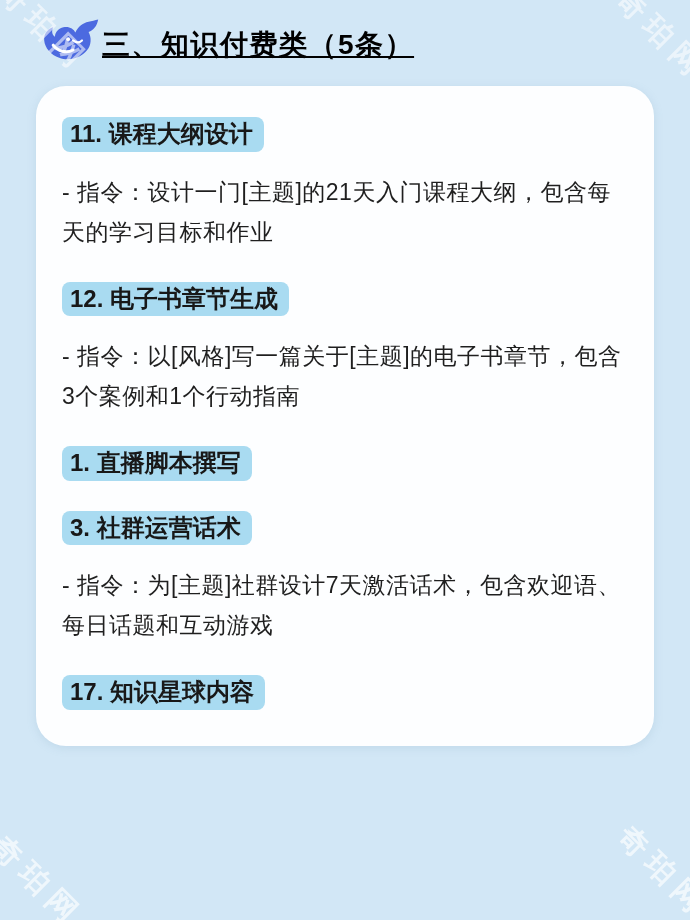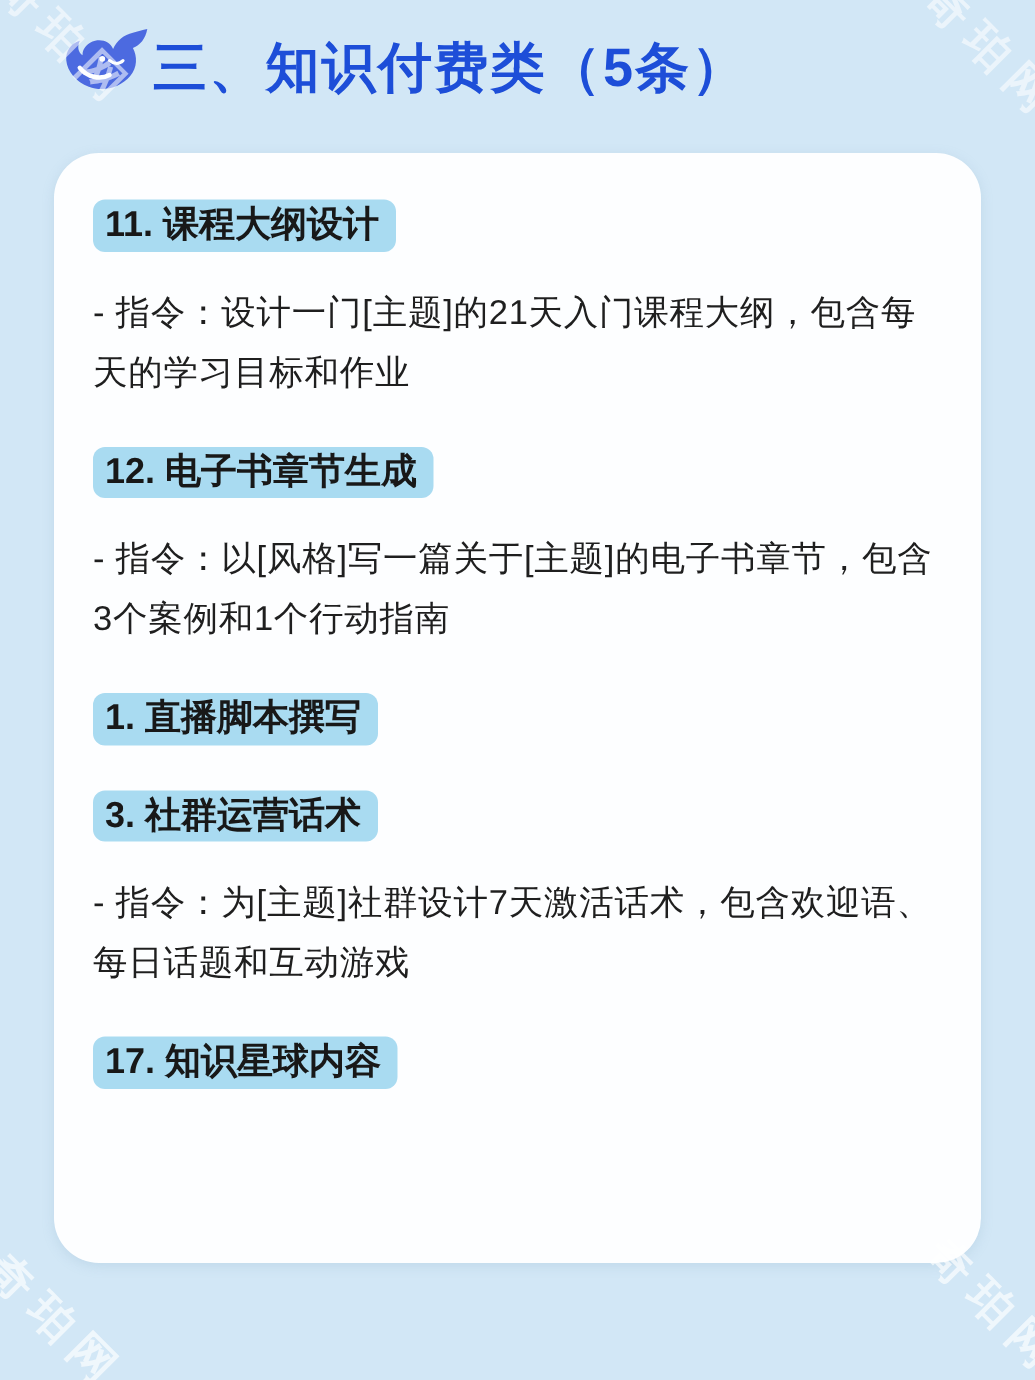--- a/index.html
+++ b/index.html
@@ -35,32 +35,33 @@
     display: flex;
     align-items: center;
     height: 58px;
   }
   .logo {
     width: 60px; height: 48px;
     margin-right: 2px;
     flex: 0 0 auto;
   }
   .section-title {
-    font-size: 36px;
+    font-size: 28px;
     font-weight: 800;
-    color: #1d4ed8;
+    color: #000000;
     letter-spacing: 1.5px;
     line-height: 1;
     padding-top: 4px;
+    text-decoration: underline;
   }
 
   .card {
     position: absolute;
-    left: 36px; top: 102px;
-    width: 618px; height: 740px;
+    left: 36px; top: 86px;
+    width: 618px; height: 660px;
     background: #fdfeff;
     border-radius: 30px;
     padding: 31px 26px 30px 26px;
     box-shadow: 0 2px 8px rgba(140,175,200,0.25);
     z-index: 1;
   }
 
   .item { margin-bottom: 30px; }
   .item:last-child { margin-bottom: 0; }
 

